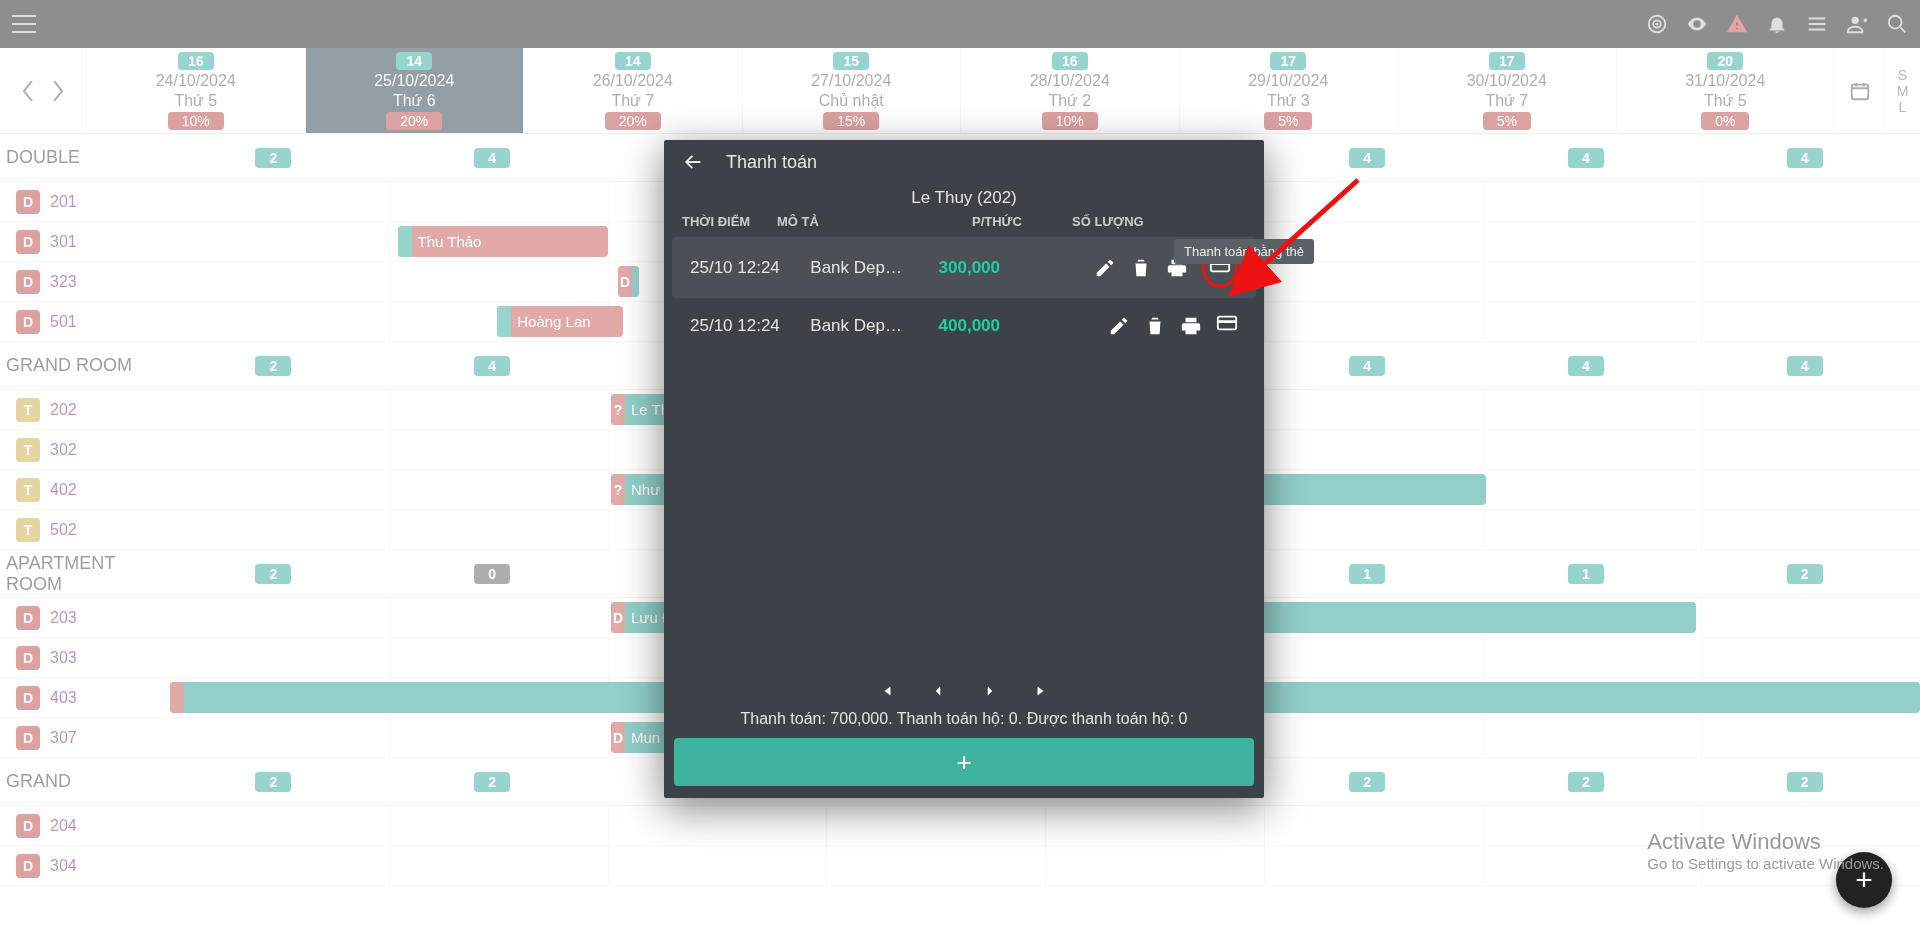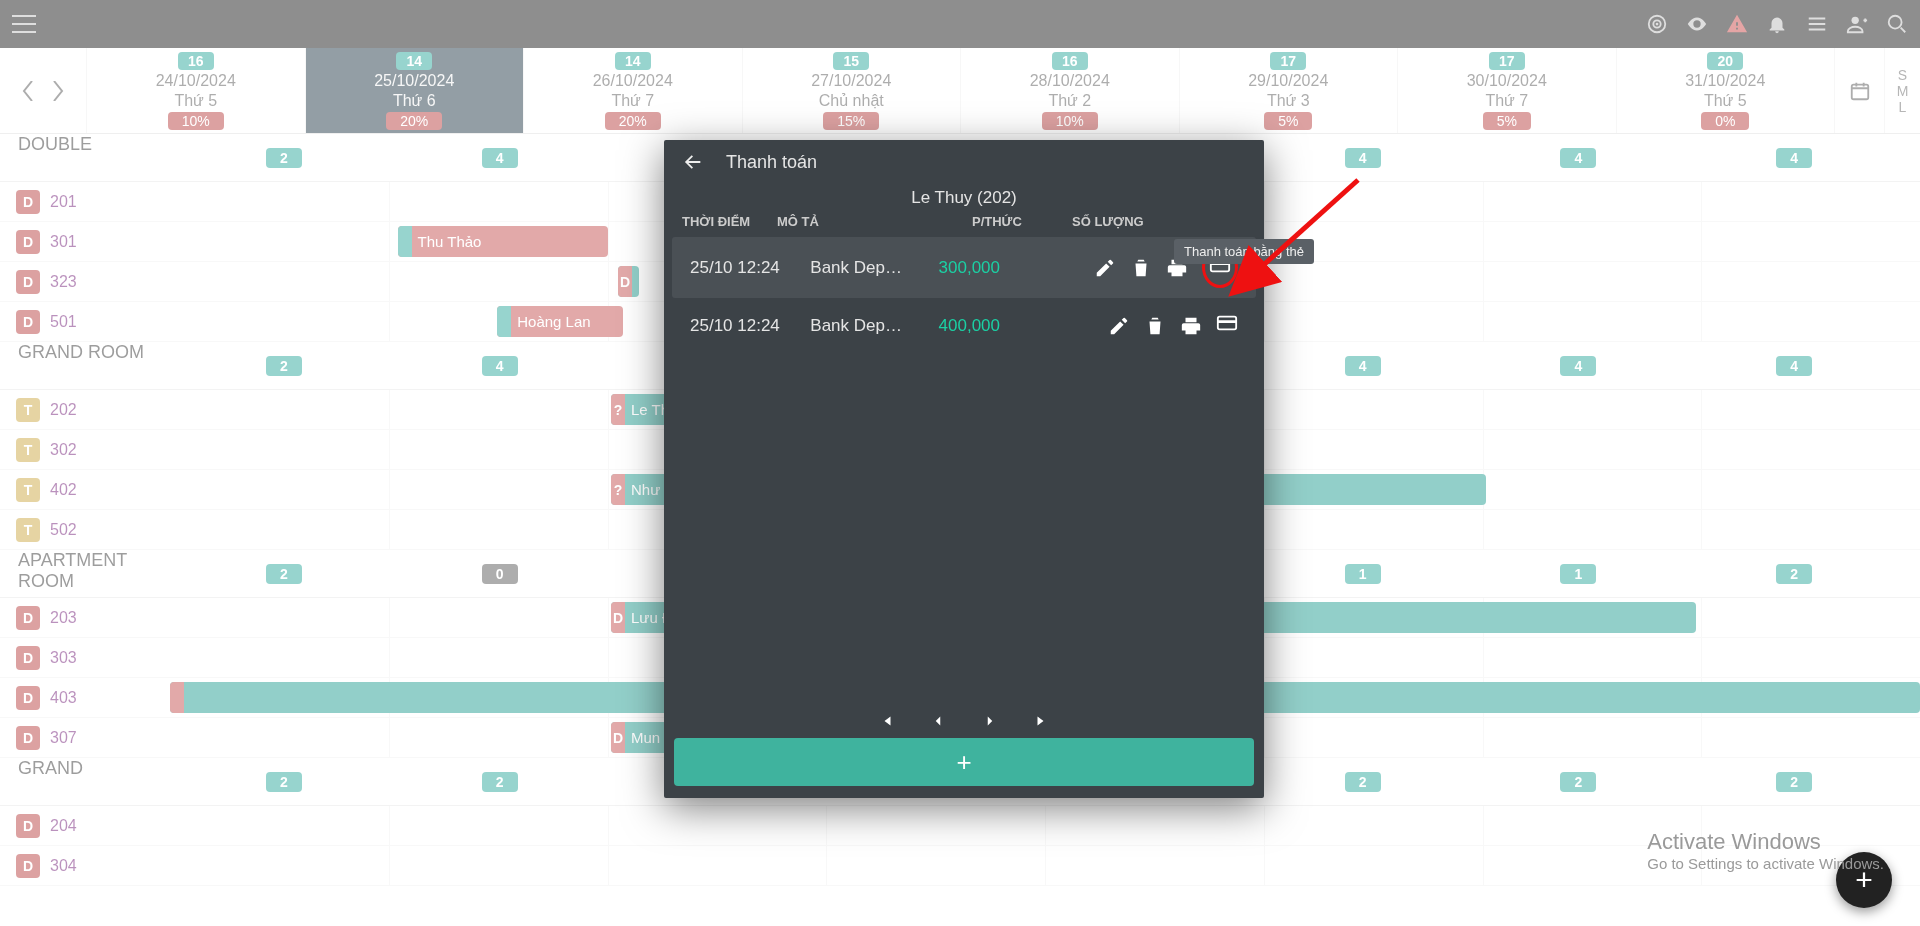--- a/index.html
+++ b/index.html
@@ -21,21 +21,21 @@
   .daycol { flex:1; display:flex; flex-direction:column; align-items:center; justify-content:center; gap:2px; font-size:16px; color:#555; border-left:1px solid #eee; }
   .daycol.today { background:#1e3644; color:#eee; }
   .dn-badge { background:#26a69a; color:#fff; font-size:14px; padding:1px 10px; border-radius:4px; font-weight:600; }
   .pct-badge { background:#b73c3c; color:#fff; font-size:14px; padding:1px 14px; border-radius:4px; }
   .datebar-right { width:80px; display:flex; flex-direction:column; align-items:center; justify-content:center; gap:2px; font-size:15px; color:#555; border-left:1px solid #eee; }
   .datebar-right svg { width:22px; height:22px; fill:#555; }
   .sml { display:flex; flex-direction:column; gap:0; font-size:14px; color:#666; align-items:center; }
 
   
   .calbody { height:792px; overflow:auto; }
-  .section-head { height:48px; display:flex; padding:0 18px; font-size:18px; color:#333; border-bottom:1px solid #e5e5e5; }
+  .section-head { height:48px; display:flex; align-items:center; padding:0 6px; font-size:18px; color:#333; border-bottom:1px solid #e5e5e5; }
   .section-head .label { width:158px; }
   .section-head .cells { flex:1; display:flex; }
   .section-head .cell { flex:1; display:flex; align-items:center; justify-content:center; }
   .cnt-badge { background:#26a69a; color:#fff; font-size:14px; padding:2px 14px; border-radius:4px; font-weight:600; }
   .cnt-badge.zero { background:#555; }
 
   .room-row { height:40px; display:flex; align-items:center; border-bottom:1px solid #f0f0f0; position:relative; }
   .room-label { width:170px; display:flex; align-items:center; gap:10px; padding-left:16px; }
   .tag { width:24px; height:24px; border-radius:4px; display:flex; align-items:center; justify-content:center; font-size:14px; font-weight:600; color:#fff; }
   .tag.D { background:#b73c3c; }
@@ -66,21 +66,21 @@
   .dlg-cols { display:flex; padding:4px 18px; font-size:13px; color:#ccc; font-weight:600; gap:0; }
   .dlg-cols span:nth-child(1){ width:95px; }
   .dlg-cols span:nth-child(2){ width:195px; }
   .dlg-cols span:nth-child(3){ width:100px; }
   .dlg-cols span:nth-child(4){ flex:1; }
 
   .pay-row { display:flex; align-items:center; padding:10px 18px; font-size:17px; gap:0; border-radius:3px; margin:4px 8px; }
   .pay-row.sel { background:#4a5055; }
   .pay-row .c1{ width:95px; }
   .pay-row .c2{ width:125px; text-align:right; padding-right:8px; white-space:nowrap; overflow:hidden; text-overflow:ellipsis; }
-  .pay-row .c3{ width:90px; text-align:right; color:#1bd0a4; font-weight:400; }
+  .pay-row .c3{ width:90px; text-align:right; color:#1bd0a4; font-weight:700; }
   .pay-row .icons{ flex:1; display:flex; justify-content:flex-end; gap:14px; align-items:center; }
   .pay-row .icons svg{ width:22px; height:22px; fill:#fff; cursor:pointer; }
 
   .card-circled { border:3px solid #e11; border-radius:50%; padding:4px; }
 
   .tooltip { position:absolute; background:#5a6066; color:#eee; font-size:13px; padding:5px 10px; border-radius:3px; white-space:nowrap; }
   .arrow { position:absolute; }
   .arrow svg { overflow:visible; }
 
   .dlg-spacer { flex:1; }
@@ -639,20 +639,21 @@
     <svg viewBox="0 0 24 24">
         <path d="M15 6l-6 6 6 6z"></path>
       </svg>
     <svg viewBox="0 0 24 24">
         <path d="M9 6l6 6-6 6z"></path>
       </svg>
     <svg viewBox="0 0 24 24">
         <path d="M18 6v12M6 6l8 6-8 6z"></path>
       </svg>
   </div>
+  <div class="dlg-summary">Thanh toán: 700,000. Thanh toán hộ:  0.  Được thanh toán hộ:  0</div>
   <div class="dlg-add">+</div>
 </div>
 
 <div class="arrow" style="left:1238px; top:170px;">
   <svg width="140" height="130">
       <defs>
         <marker id="ah" markerWidth="10" markerHeight="10" refX="2" refY="5" orient="auto">
           <path d="M0 0L10 5L0 10z" fill="#e11"></path>
         </marker>
       </defs>

